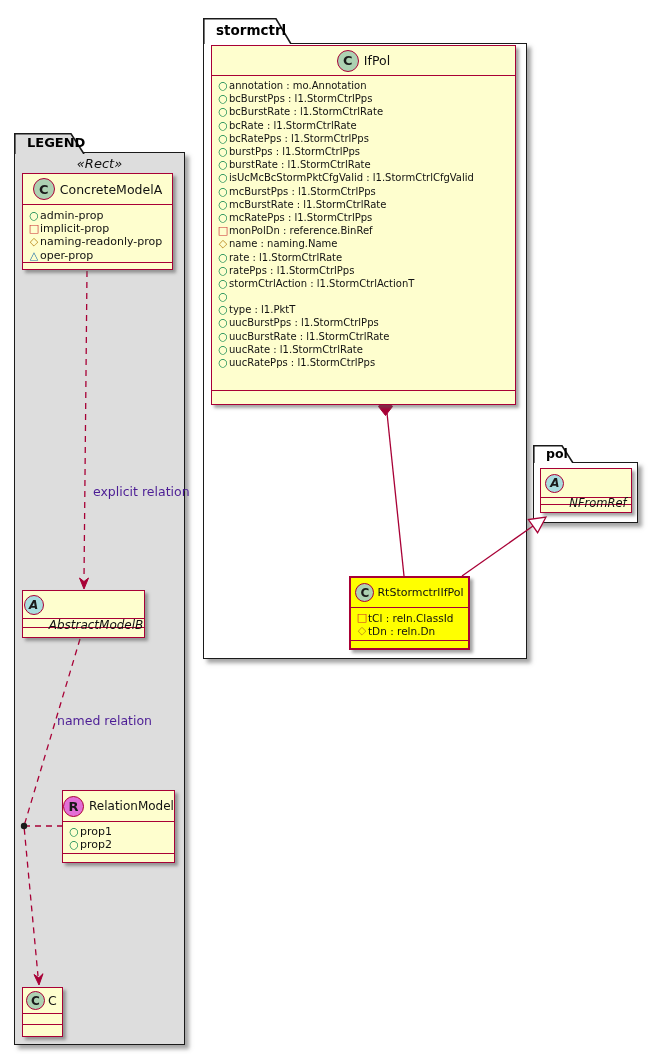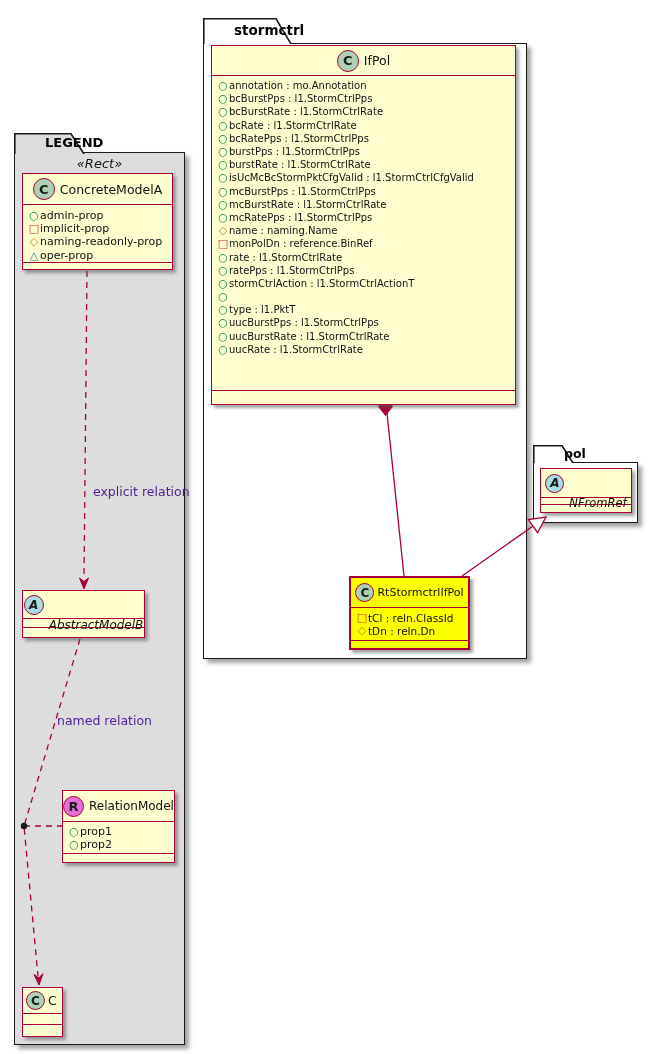--- a/index.html
+++ b/index.html
@@ -14,21 +14,21 @@
     border:1.6px solid #1a1a1a;
     box-shadow:4px 4px 4px rgba(90,90,90,.55);
     box-sizing:border-box;
   }
   .pkg-white { background:#ffffff; }
   .pkg-gray  { background:#DDDDDD; }
   .tab-svg { position:absolute; z-index:3; }
   .tab-label {
     position:absolute; z-index:4;
     font-weight:bold; color:#000;
-    padding-left:7px; white-space:nowrap;margin-left:24px;
+    padding-left:13px; white-space:nowrap;
   }
   .stereotype {
     position:absolute; z-index:3; text-align:center;
     font-style:italic; font-size:13px; color:#111;
   }
   
   .cls {
     position:absolute; z-index:3; box-sizing:border-box;
     background:#FEFECE; border:1.4px solid #A80036;
     box-shadow:3px 3px 3px rgba(90,90,90,.55);
@@ -184,30 +184,30 @@
           <span>mcBurstRate : l1.StormCtrlRate</span>
         </div>
 
 
         <div class="attr-row">
           <span class="attr-icon icon-admin"></span>
           <span>mcRatePps : l1.StormCtrlPps</span>
         </div>
 
         <div class="attr-row">
+          <span class="attr-icon icon-implicit"></span>
+          <span>monPolDn : reference.BinRef</span>
+        </div>
+
+        <div class="attr-row">
           <span class="attr-icon icon-naming"></span>
           <span>name : naming.Name</span>
         </div>
 
         <div class="attr-row">
-          <span class="attr-icon icon-implicit"></span>
-          <span>monPolDn : reference.BinRef</span>
-        </div>
-
-        <div class="attr-row">
           <span class="attr-icon icon-admin"></span>
           <span>rate : l1.StormCtrlRate</span>
         </div>
 
         <div class="attr-row">
           <span class="attr-icon icon-admin"></span>
           <span>ratePps : l1.StormCtrlPps</span>
         </div>
 
         <div class="attr-row">
@@ -232,20 +232,24 @@
         <div class="attr-row">
           <span class="attr-icon icon-admin"></span>
           <span>uucBurstRate : l1.StormCtrlRate</span>
         </div>
 
         <div class="attr-row">
           <span class="attr-icon icon-admin"></span>
           <span>uucRate : l1.StormCtrlRate</span>
         </div>
 
+        <div class="attr-row">
+          <span class="attr-icon icon-admin"></span>
+          <span>uucRatePps : l1.StormCtrlPps</span>
+        </div>
       </div>
     <div class="empty-comp last" style="height:12px;"></div>
   </div>
 
   <div class="cls" style="left:22px;top:173px;width:151px;height:97px;">
     <div class="cls-name" style="height:31px;">
       <span class="kind-circle kind-c" style="width:22px;height:22px;">C</span>
       <span class="cls-title">ConcreteModelA</span>
     </div>
     <div class="attrs" style="height:58px;padding-top:4px;">

